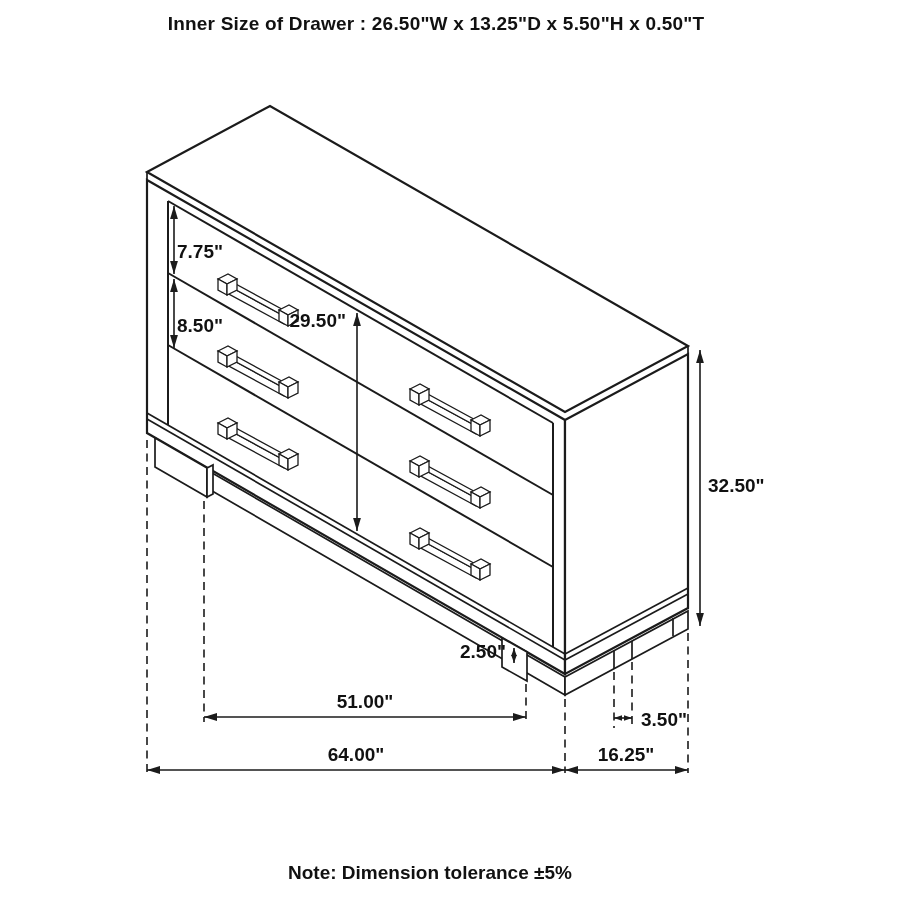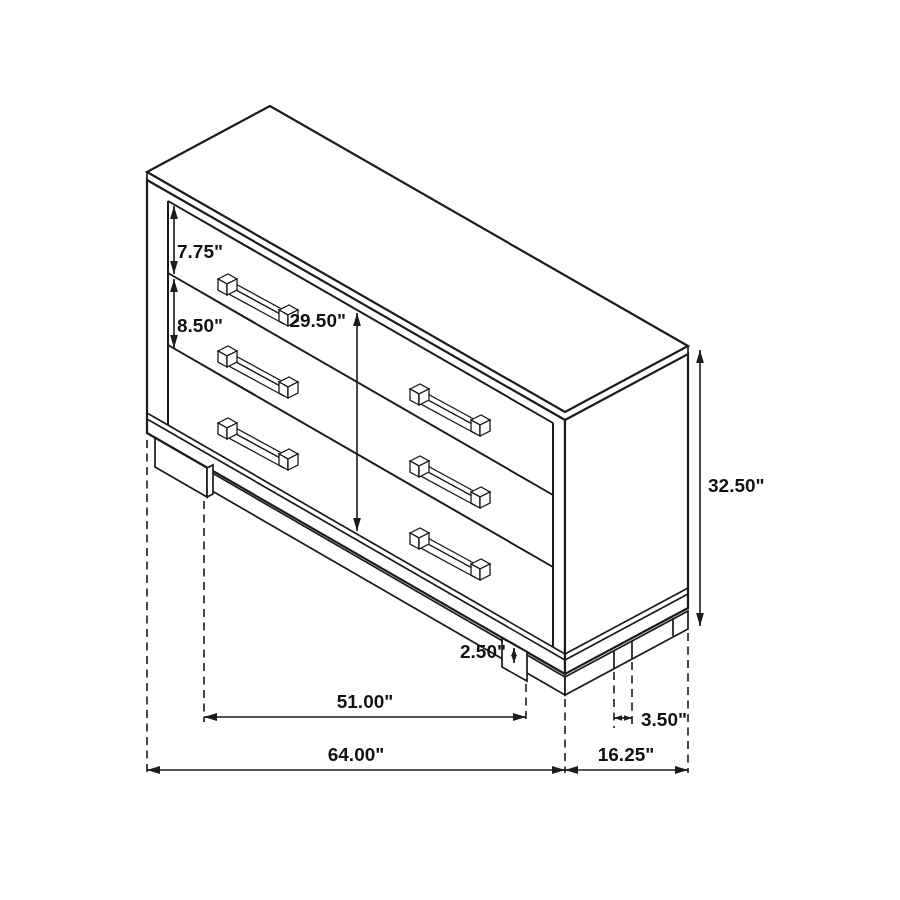--- a/index.html
+++ b/index.html
@@ -17,20 +17,21 @@
   .hnd{stroke:#1b1b1b;fill:#ffffff;stroke-width:1.3;stroke-linejoin:miter;}
   .dash{stroke:#1b1b1b;fill:none;stroke-width:1.6;stroke-dasharray:8 5.5;}
   .dim{stroke:#1b1b1b;fill:none;stroke-width:1.6;}
   .dim-label{font-family:"Liberation Sans", sans-serif;font-size:19px;font-weight:bold;fill:#111;}
 </style>
 </head>
 <body>
 
 <div class="canvas">
 
+  <div class="title">Inner Size of Drawer : 26.50"W x 13.25"D x 5.50"H x 0.50"T</div>
 
   <svg width="900" height="900" viewBox="0 0 900 900">
     <defs>
       <marker id="arrS" markerWidth="13" markerHeight="9" refX="0" refY="4.5" orient="auto" markerUnits="userSpaceOnUse">
         <path d="M0,4.5 L13,0.6 L13,8.4 Z" fill="#1b1b1b"></path>
       </marker>
       <marker id="arrE" markerWidth="13" markerHeight="9" refX="13" refY="4.5" orient="auto" markerUnits="userSpaceOnUse">
         <path d="M13,4.5 L0,0.6 L0,8.4 Z" fill="#1b1b1b"></path>
       </marker>
       <marker id="arrSs" markerWidth="8" markerHeight="6" refX="0" refY="3" orient="auto" markerUnits="userSpaceOnUse">
@@ -119,13 +120,14 @@
       <text class="dim-label" x="346" y="327" text-anchor="end">29.50"</text>
       <text class="dim-label" x="708" y="492">32.50"</text>
       <text class="dim-label" x="506" y="658" text-anchor="end">2.50"</text>
       <text class="dim-label" x="365" y="708" text-anchor="middle">51.00"</text>
       <text class="dim-label" x="356" y="761" text-anchor="middle">64.00"</text>
       <text class="dim-label" x="626" y="761" text-anchor="middle">16.25"</text>
       <text class="dim-label" x="641" y="726">3.50"</text>
     </g>
   </svg>
 
+  <div class="note">Note: Dimension tolerance ±5%</div>
 </div>
 
 </body></html>

